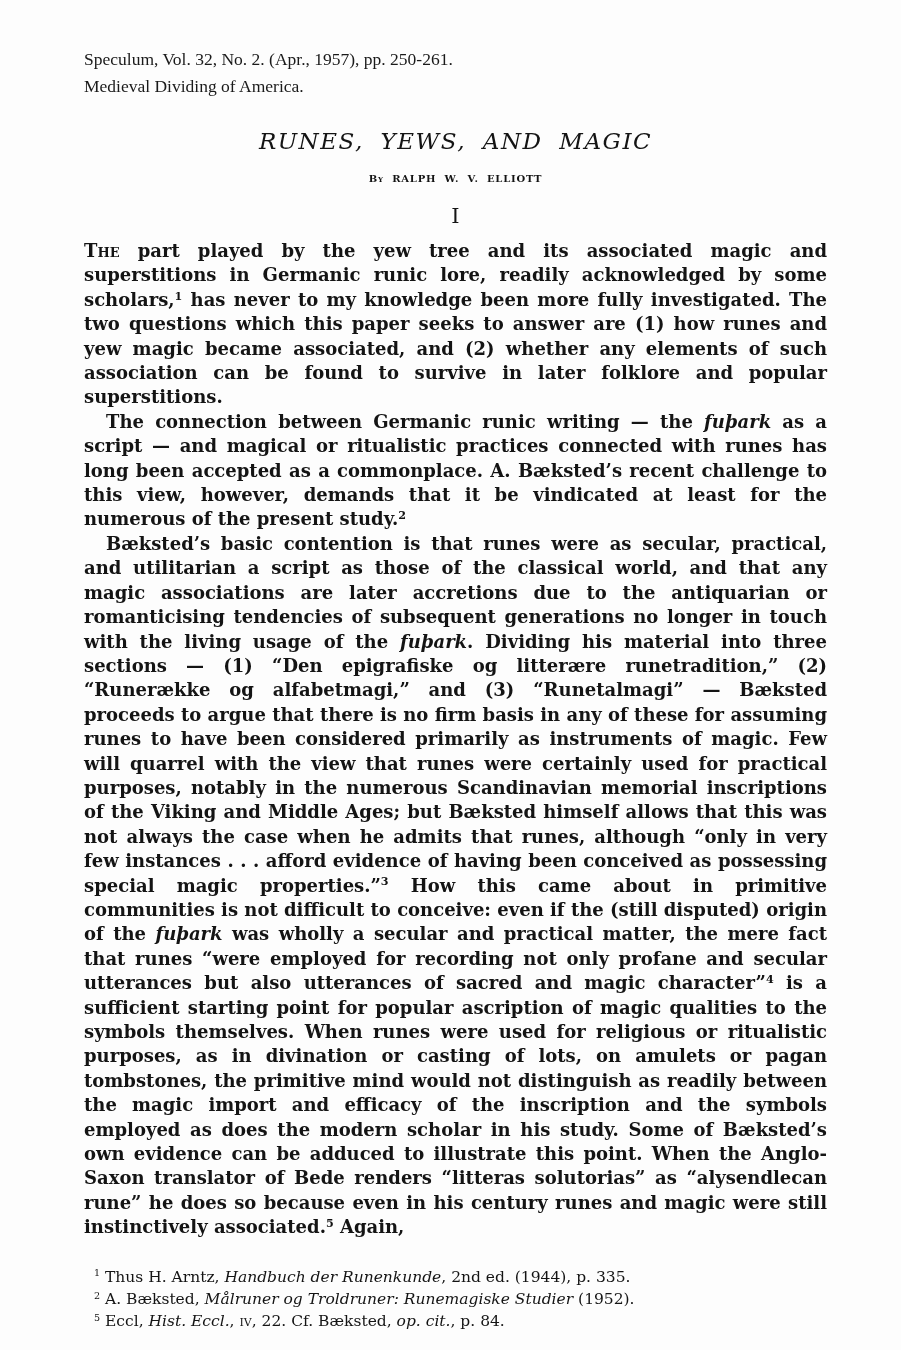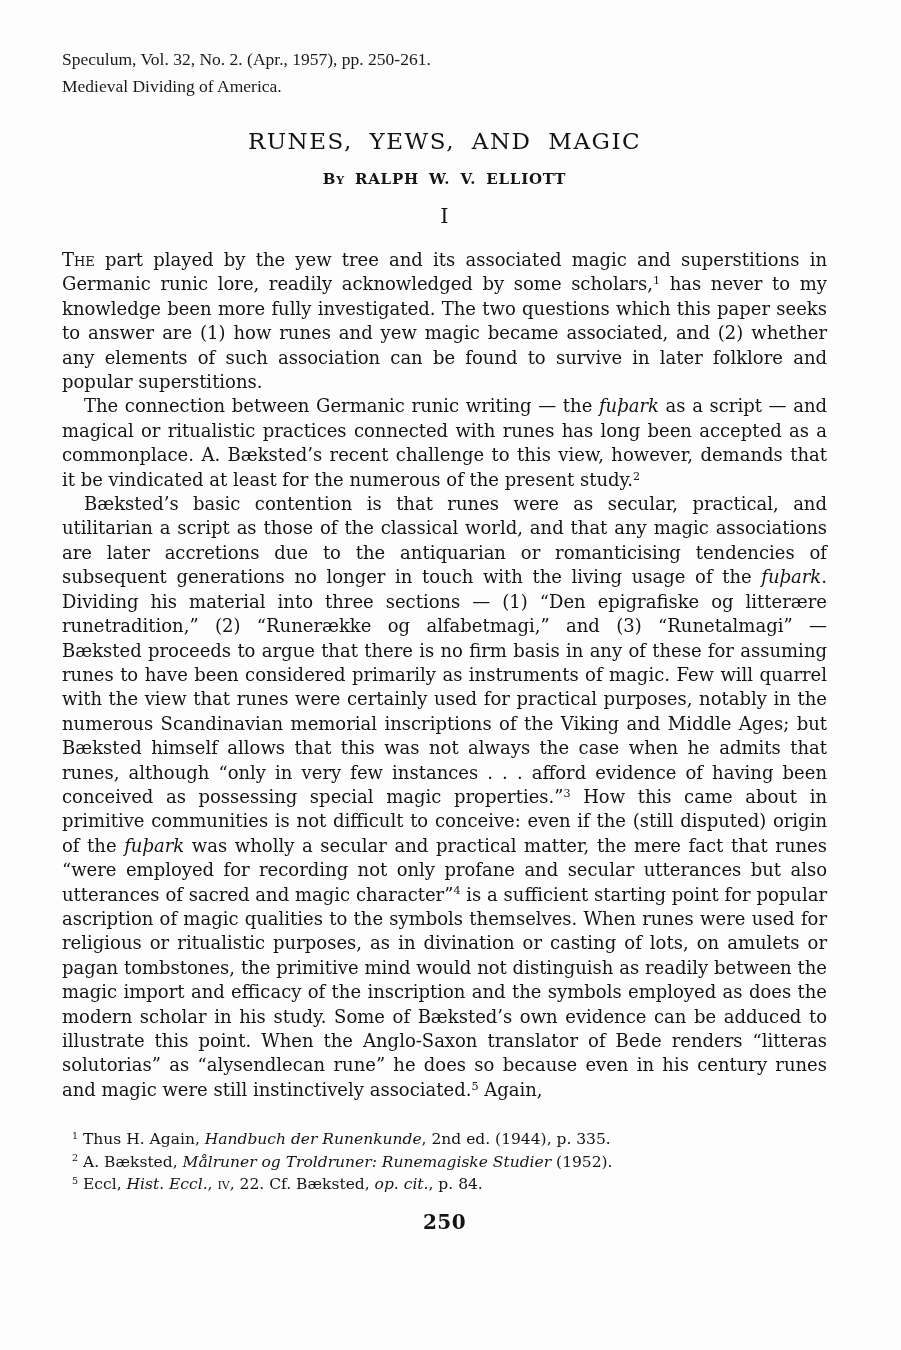--- a/index.html
+++ b/index.html
@@ -5,55 +5,56 @@
   * { box-sizing: border-box; }
   html, body { margin: 0; padding: 0; }
   body {
     width: 901px; height: 1350px;
     background: #ffffff;
     font-family: "DejaVu Serif", serif;
     color: #141414;
   }
   .page {
     width: 901px; height: 1350px;
-    padding: 46px 74px 0 62px;
+    padding: 46px 74px 0 84px;
     background: #fdfdfd;
     overflow: hidden;
   }
   .citation-header {
     font-family: "Liberation Serif", serif;
     font-size: 17.5px;
     line-height: 27px;
     color: #1a1a1a;
   }
   .title-block { text-align: center; }
   .article-title {
     margin: 26px 0 4px 0;
     font-size: 23px;
     font-weight: normal;
     letter-spacing: 1.5px;
     word-spacing: 0.35em;
     line-height: 30px;
+    font-style: italic;
   }
   .byline {
     margin-top: 13px;
-    font-size: 15px;
+    font-size: 10px;
     font-weight: bold;
     letter-spacing: 0.8px;
     word-spacing: 4px;
     line-height: 20px;
   }
   .section-heading {
     margin-top: 13px;
     font-size: 21px;
     font-weight: normal;
     line-height: 28px;
     text-align: center;
   }
-  .body-text { margin-top: 18px; }
+  .body-text { margin-top: 9px; font-weight: bold; }
   .body-par {
     margin: 0;
     font-size: 18px;
     line-height: 24.4px;
     text-align: justify;
     text-justify: inter-word;
   }
   .body-par.indent { text-indent: 22px; }
   .sc { font-variant: small-caps; }
   sup {
@@ -98,20 +99,20 @@
     <div class="section-heading">I</div>
   </div>
 
   <main class="body-text">
     <p class="body-par"><span class="sc">The</span><span> part played by the yew tree and its associated magic and superstitions in Germanic runic lore, readily acknowledged by some scholars,</span><sup>1</sup><span> has never to my knowledge been more fully investigated. The two questions which this paper seeks to answer are (1) how runes and yew magic became associated, and (2) whether any elements of such association can be found to survive in later folklore and popular superstitions.</span></p>
     <p class="body-par indent"><span>The connection between Germanic runic writing — the </span><i>fuþark</i><span> as a script — and magical or ritualistic practices connected with runes has long been accepted as a commonplace. A. Bæksted’s recent challenge to this view, however, demands that it be vindicated at least for the numerous of the present study.</span><sup>2</sup></p>
     <p class="body-par indent"><span>Bæksted’s basic contention is that runes were as secular, practical, and utilitarian a script as those of the classical world, and that any magic associations are later accretions due to the antiquarian or romanticising tendencies of subsequent generations no longer in touch with the living usage of the </span><i>fuþark</i><span>. Dividing his material into three sections — (1) “Den epigrafiske og litterære runetradition,” (2) “Runerække og alfabetmagi,” and (3) “Runetalmagi” — Bæksted proceeds to argue that there is no firm basis in any of these for assuming runes to have been considered primarily as instruments of magic. Few will quarrel with the view that runes were certainly used for practical purposes, notably in the numerous Scandinavian memorial inscriptions of the Viking and Middle Ages; but Bæksted himself allows that this was not always the case when he admits that runes, although “only in very few instances . . . afford evidence of having been conceived as possessing special magic properties.”</span><sup>3</sup><span> How this came about in primitive communities is not difficult to conceive: even if the (still disputed) origin of the </span><i>fuþark</i><span> was wholly a secular and practical matter, the mere fact that runes “were employed for recording not only profane and secular utterances but also utterances of sacred and magic character”</span><sup>4</sup><span> is a sufficient starting point for popular ascription of magic qualities to the symbols themselves. When runes were used for religious or ritualistic purposes, as in divination or casting of lots, on amulets or pagan tombstones, the primitive mind would not distinguish as readily between the magic import and efficacy of the inscription and the symbols employed as does the modern scholar in his study. Some of Bæksted’s own evidence can be adduced to illustrate this point. When the Anglo-Saxon translator of Bede renders “litteras solutorias” as “alysendlecan rune” he does so because even in his century runes and magic were still instinctively associated.</span><sup>5</sup><span> Again,</span></p>
   </main>
 
   <footer class="footnotes">
-    <p class="footnote"><sup>1</sup><span> Thus H. Again, </span><i>Handbuch der Runenkunde</i><span>, 2nd ed. (1944), p. 335.</span></p>
+    <p class="footnote"><sup>1</sup><span> Thus H. Arntz, </span><i>Handbuch der Runenkunde</i><span>, 2nd ed. (1944), p. 335.</span></p>
     <p class="footnote"><sup>2</sup><span> A. Bæksted, </span><i>Målruner og Troldruner: Runemagiske Studier</i><span> (1952).</span></p>
     <p class="footnote"><sup>5</sup><span> Eccl, </span><i>Hist. Eccl.</i><span>, </span><span class="sc">iv</span><span>, 22. Cf. Bæksted, </span><i>op. cit.</i><span>, p. 84.</span></p>
   </footer>
 
   <div class="page-number">250</div>
 
 </div>
 
 </body></html>

